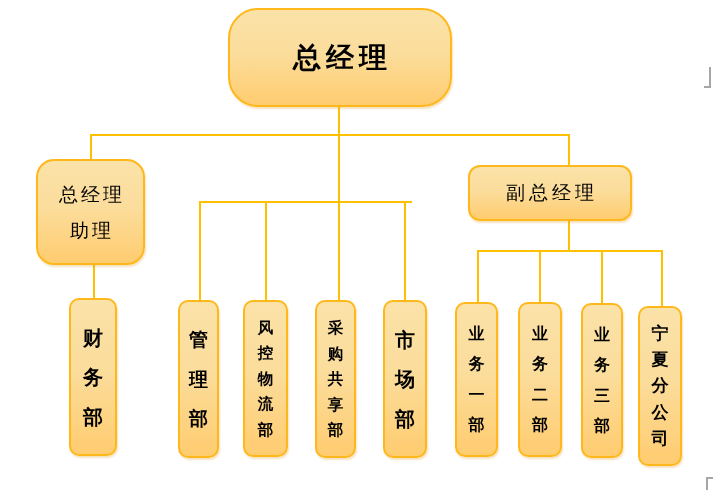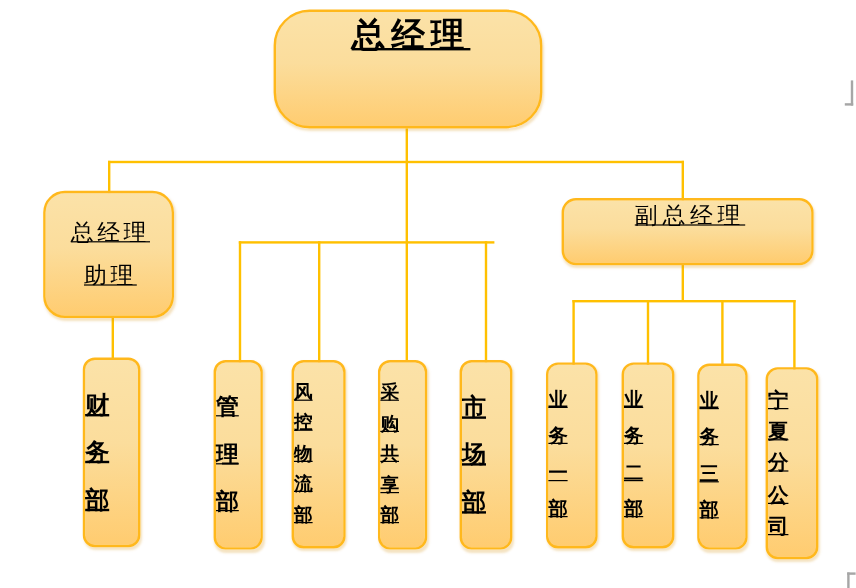--- a/index.html
+++ b/index.html
@@ -25,21 +25,21 @@
   .line.v{width:2px;}
   .line.h{height:2px;}
 
   
   .box{
     position:absolute;
     background:linear-gradient(180deg,var(--c-node-fill-top) 0%,#FBDD9C 45%,var(--c-node-fill-bottom) 100%);
     border:2px solid var(--c-node-border);
     box-sizing:border-box;
     box-shadow:1px 2px 2px rgba(214,150,30,0.28);
-    display:flex;justify-content:center;text-decoration:underline;
+    display:flex;align-items:center;justify-content:center;
   }
   .box .label{color:var(--c-text);white-space:nowrap;}
 
   .root-box{border-radius:30px;}
   .root-box .label{font-size:28px;font-weight:bold;letter-spacing:5px;padding-left:5px;}
 
   .assistant-box{border-radius:18px;}
   .assistant-box .label{
     display:flex;flex-direction:column;align-items:center;justify-content:center;
     gap:17px;font-size:19px;letter-spacing:3px;padding-left:3px;line-height:1;
@@ -103,21 +103,21 @@
     <span class="label">总经理</span>
   </div>
 
   <div class="box assistant-box" style="left:36px;top:159px;width:109px;height:106px">
     <span class="label">
       <span>总经理</span>
       <span>助理</span>
     </span>
   </div>
 
-  <div class="box deputy-box" style="left:468px;top:165px;width:210px;height:56px">
+  <div class="box deputy-box" style="left:468px;top:165px;width:164px;height:56px">
     <span class="label">副总经理</span>
   </div>
 
   <div class="box dept fs20" style="left:69px;top:298px;width:48px;height:158px">
       <span class="vchar">财</span>
       <span class="vchar">务</span>
       <span class="vchar">部</span>
     </div>
 
   <div class="box dept fs19" style="left:178px;top:300px;width:41px;height:158px">

